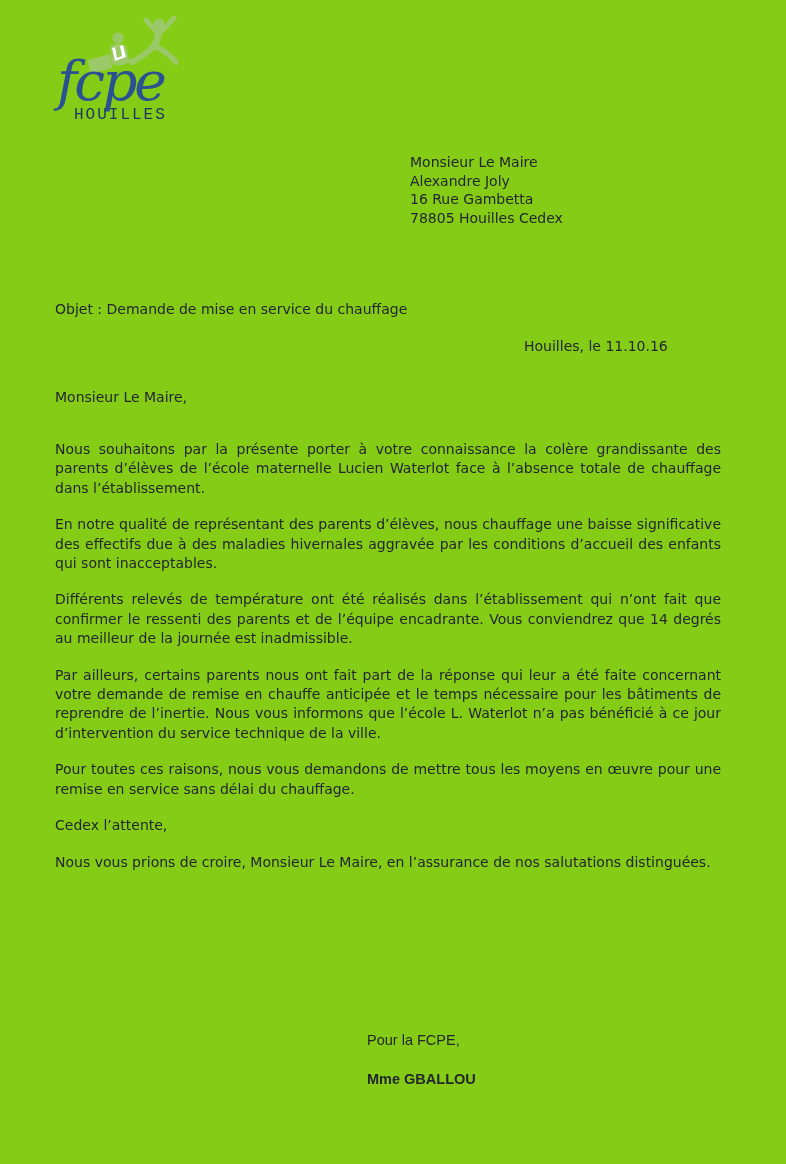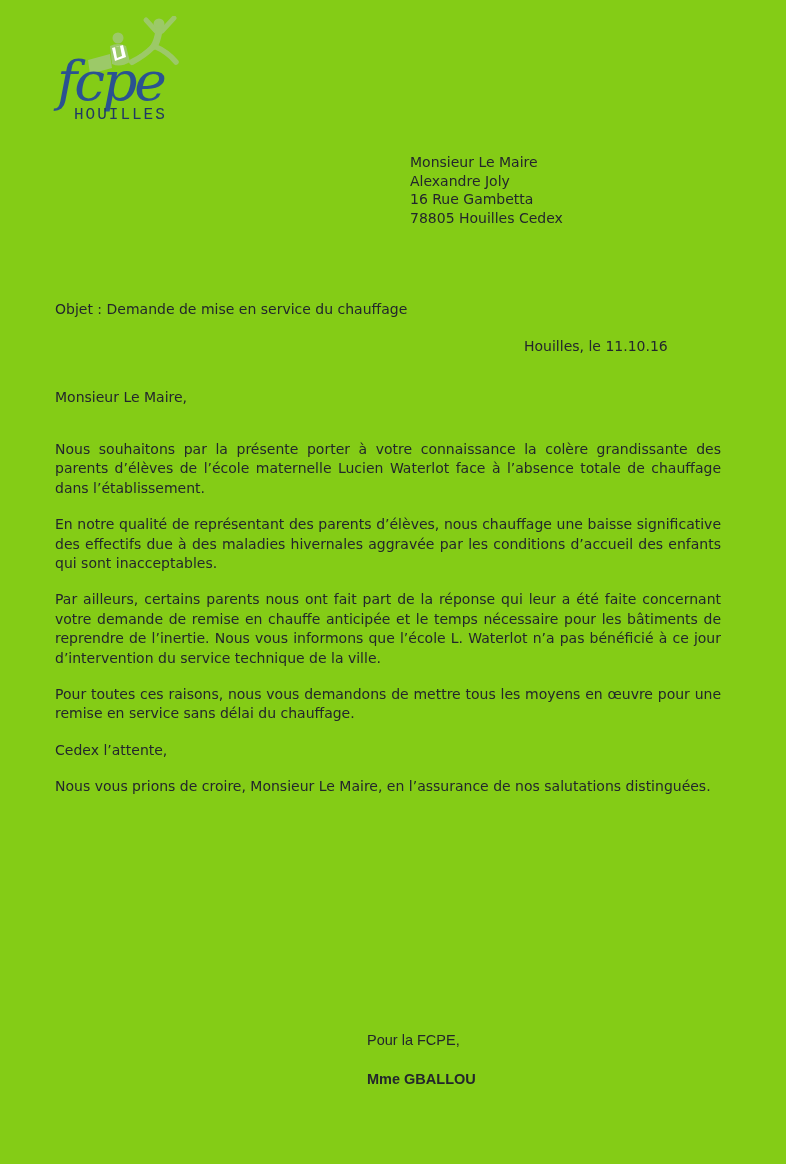--- a/index.html
+++ b/index.html
@@ -93,20 +93,21 @@
 
   <div class="subject">Objet : Demande de mise en service du chauffage</div>
 
   <div class="dateline">Houilles, le 11.10.16</div>
 
   <div class="salutation">Monsieur Le Maire,</div>
 
   <div class="letter-body">
     <p>Nous souhaitons par la présente porter à votre connaissance la colère grandissante des parents d’élèves de l’école maternelle Lucien Waterlot face à l’absence totale de chauffage dans l’établissement.</p>
     <p>En notre qualité de représentant des parents d’élèves, nous chauffage une baisse significative des effectifs due à des maladies hivernales aggravée par les conditions d’accueil des enfants qui sont inacceptables.</p>
+    <p>Différents relevés de température ont été réalisés dans l’établissement qui n’ont fait que confirmer le ressenti des parents et de l’équipe encadrante. Vous conviendrez que 14 degrés au meilleur de la journée est inadmissible.</p>
     <p>Par ailleurs, certains parents nous ont fait part de la réponse qui leur a été faite concernant votre demande de remise en chauffe anticipée et le temps nécessaire pour les bâtiments de reprendre de l’inertie. Nous vous informons que l’école L. Waterlot n’a pas bénéficié à ce jour d’intervention du service technique de la ville.</p>
     <p>Pour toutes ces raisons, nous vous demandons de mettre tous les moyens en œuvre pour une remise en service sans délai du chauffage.</p>
     <p class="short">Cedex l’attente,</p>
     <p>Nous vous prions de croire, Monsieur Le Maire, en l’assurance de nos salutations distinguées.</p>
   </div>
 
   <div class="closing">
     <div>Pour la FCPE,</div>
     <div class="signature-name">Mme GBALLOU</div>
   </div>

